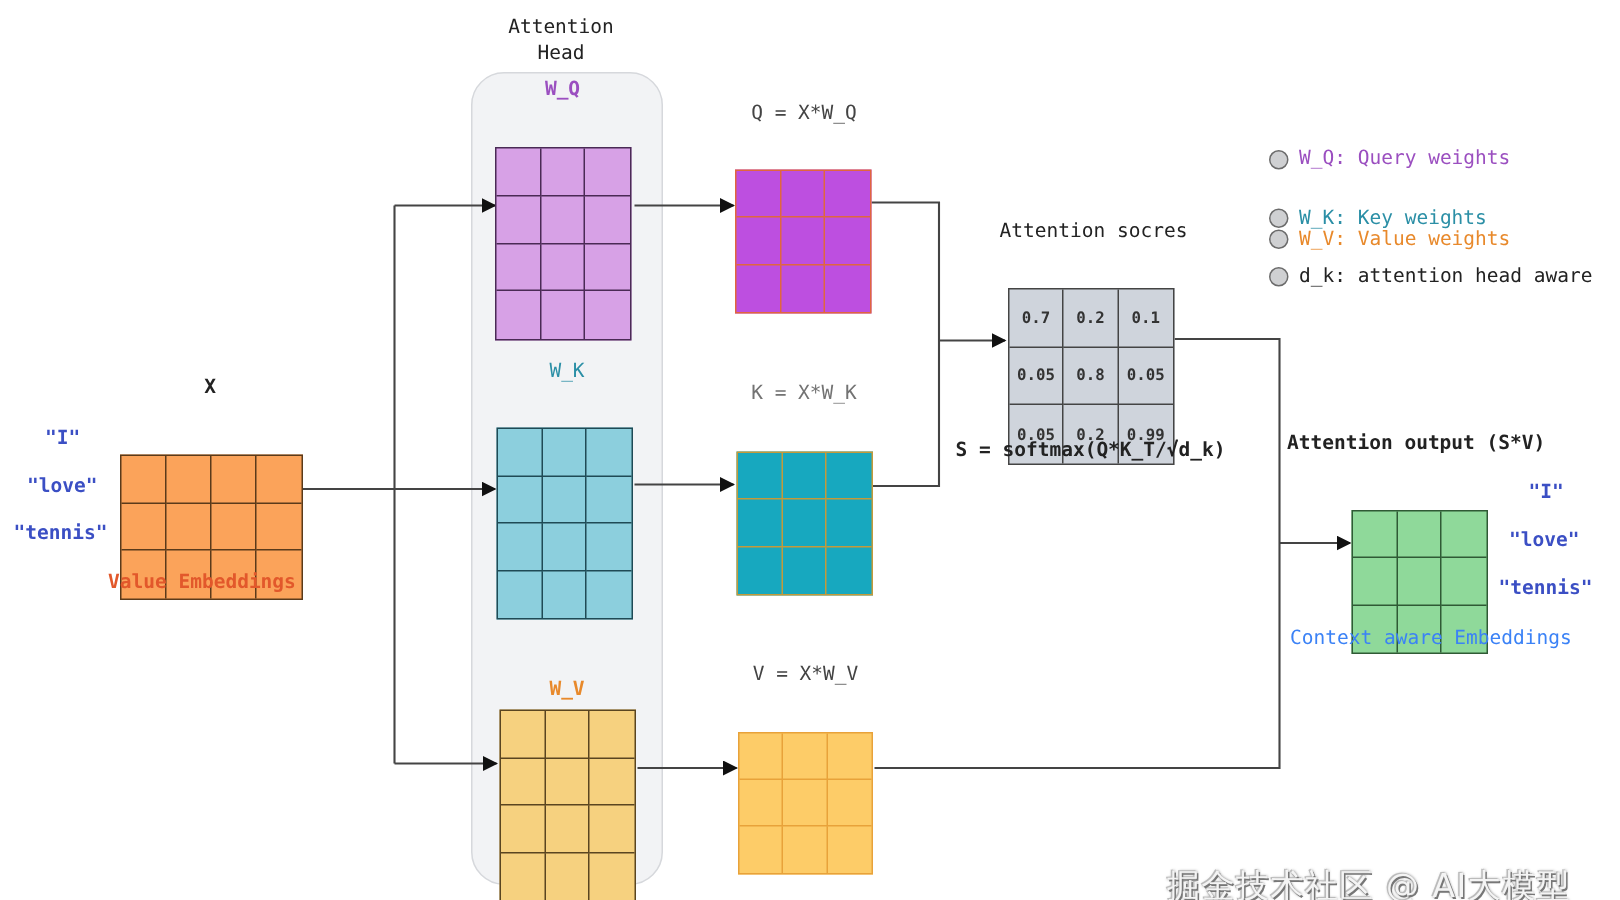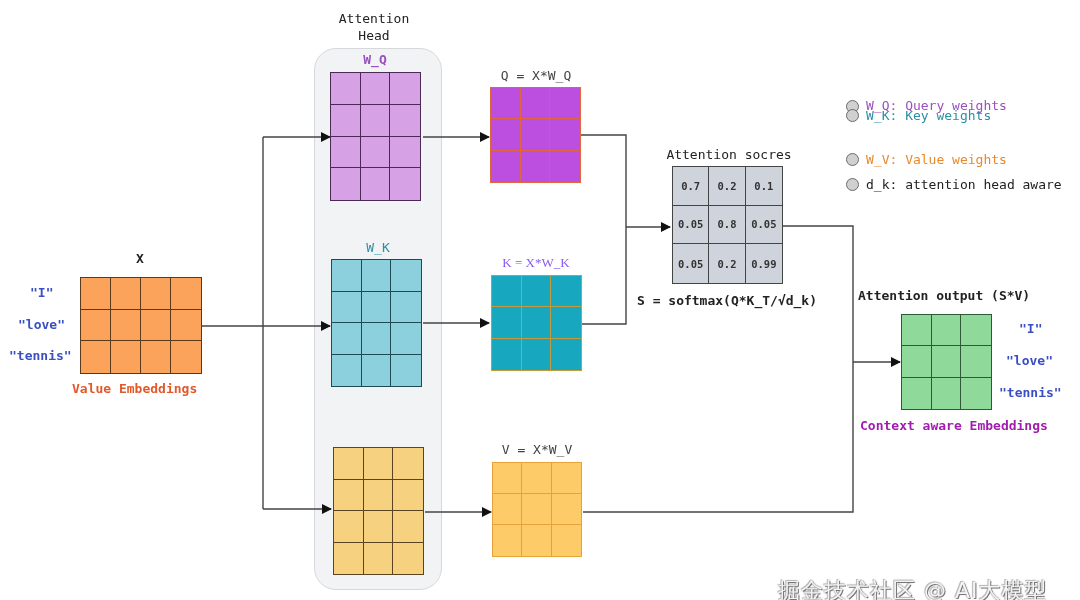--- a/index.html
+++ b/index.html
@@ -1,20 +1,20 @@
 <!DOCTYPE html>
 <html><head>
 <meta charset="utf-8">
 <style>
   html, body { margin: 0; padding: 0; background: #ffffff; }
   body { width: 1080px; height: 600px; position: relative; overflow: hidden;
          font-family: "DejaVu Sans Mono", "Liberation Mono", monospace; }
   .lbl { position: absolute; font-size: 13px; color: #222; white-space: nowrap; font-weight: 500; }
   .ctr { transform: translateX(-50%); text-align: center; }
-  .grid { position: absolute; display: grid; box-sizing: border-box; }
+  .grid { position: absolute; display: grid; box-sizing: border-box; margin-top: 26px; }
   .grid .cell { box-sizing: border-box; }
   .head-panel { position: absolute; left: 314px; top: 48px; width: 128px; height: 542px;
                 background: #f2f3f5; border: 1px solid #d6d8dc; border-radius: 22px; box-sizing: border-box; }
   svg.wires { position: absolute; left: 0; top: 0; width: 1080px; height: 600px; pointer-events: none; }
   .score-cell { display: flex; align-items: center; justify-content: center; font-size: 10.5px;
                 font-weight: bold; color: #333; }
   .legend-item { position: absolute; left: 846px; display: flex; align-items: center; gap: 7px;
                  font-size: 13px; white-space: nowrap; }
   .legend-dot { width: 13px; height: 13px; border-radius: 50%; background: #cfd0d2; border: 1.5px solid #6b6b6b;
                 box-sizing: border-box; }
@@ -132,21 +132,21 @@
     <div class="cell" style="border-right: 1.2px solid rgb(224, 102, 62); border-bottom: 1.2px solid rgb(224, 102, 62);"></div>
     <div class="cell" style="border-bottom: 1.2px solid rgb(224, 102, 62);"></div>
     <div class="cell" style="border-right: 1.2px solid rgb(224, 102, 62); border-bottom: 1.2px solid rgb(224, 102, 62);"></div>
     <div class="cell" style="border-right: 1.2px solid rgb(224, 102, 62); border-bottom: 1.2px solid rgb(224, 102, 62);"></div>
     <div class="cell" style="border-bottom: 1.2px solid rgb(224, 102, 62);"></div>
     <div class="cell" style="border-right: 1.2px solid rgb(224, 102, 62);"></div>
     <div class="cell" style="border-right: 1.2px solid rgb(224, 102, 62);"></div>
     <div class="cell"></div>
   </div>
 
-<div class="lbl ctr" style="left:536px; top:255px; color:#8b5cf6;font-family:Liberation Serif, serif;">K = X*W_K</div>
+<div class="lbl ctr" style="left:536px; top:255px; color:#737373;">K = X*W_K</div>
 <div class="grid" id="grid-k" style="left: 491px; top: 275px; width: 91px; height: 96px; grid-template-columns: repeat(3, 1fr); grid-template-rows: repeat(3, 1fr); background: rgb(23, 168, 191); border: 1.5px solid rgb(196, 154, 58);">
     <div class="cell" style="border-right: 1.2px solid rgb(196, 154, 58); border-bottom: 1.2px solid rgb(196, 154, 58);"></div>
     <div class="cell" style="border-right: 1.2px solid rgb(196, 154, 58); border-bottom: 1.2px solid rgb(196, 154, 58);"></div>
     <div class="cell" style="border-bottom: 1.2px solid rgb(196, 154, 58);"></div>
     <div class="cell" style="border-right: 1.2px solid rgb(196, 154, 58); border-bottom: 1.2px solid rgb(196, 154, 58);"></div>
     <div class="cell" style="border-right: 1.2px solid rgb(196, 154, 58); border-bottom: 1.2px solid rgb(196, 154, 58);"></div>
     <div class="cell" style="border-bottom: 1.2px solid rgb(196, 154, 58);"></div>
     <div class="cell" style="border-right: 1.2px solid rgb(196, 154, 58);"></div>
     <div class="cell" style="border-right: 1.2px solid rgb(196, 154, 58);"></div>
     <div class="cell"></div>
@@ -187,27 +187,27 @@
     <div class="cell" style="border-right: 1.2px solid rgb(47, 90, 53); border-bottom: 1.2px solid rgb(47, 90, 53);"></div>
     <div class="cell" style="border-right: 1.2px solid rgb(47, 90, 53); border-bottom: 1.2px solid rgb(47, 90, 53);"></div>
     <div class="cell" style="border-bottom: 1.2px solid rgb(47, 90, 53);"></div>
     <div class="cell" style="border-right: 1.2px solid rgb(47, 90, 53);"></div>
     <div class="cell" style="border-right: 1.2px solid rgb(47, 90, 53);"></div>
     <div class="cell"></div>
   </div>
 <div class="token" style="left:1019px; top:321px;">"I"</div>
 <div class="token" style="left:1006px; top:353px;">"love"</div>
 <div class="token" style="left:999px; top:385px;">"tennis"</div>
-<div class="lbl" style="left:860px; top:418px; color:#a21caf; font-weight:bold;">Context aware Embeddings</div>
+<div class="lbl" style="left:860px; top:418px; color:#3b82f6; font-weight:normal;">Context aware Embeddings</div>
 
 <div class="legend-item" style="top:98px;align-items:flex-end;">
   <span class="legend-dot"></span>
   <span class="legend-text" style="color:#9b4fc0;">W_Q: Query weights</span>
 </div>
-<div class="legend-item" style="top:108px;">
+<div class="legend-item" style="top:138px;">
   <span class="legend-dot"></span>
   <span class="legend-text" style="color:#2b8fa6;">W_K: Key weights</span>
 </div>
 <div class="legend-item" style="top:152px;">
   <span class="legend-dot"></span>
   <span class="legend-text" style="color:#e8892b;">W_V: Value weights</span>
 </div>
 <div class="legend-item" style="top:177px;">
   <span class="legend-dot"></span>
   <span class="legend-text" style="color:#222;">d_k: attention head aware</span>

